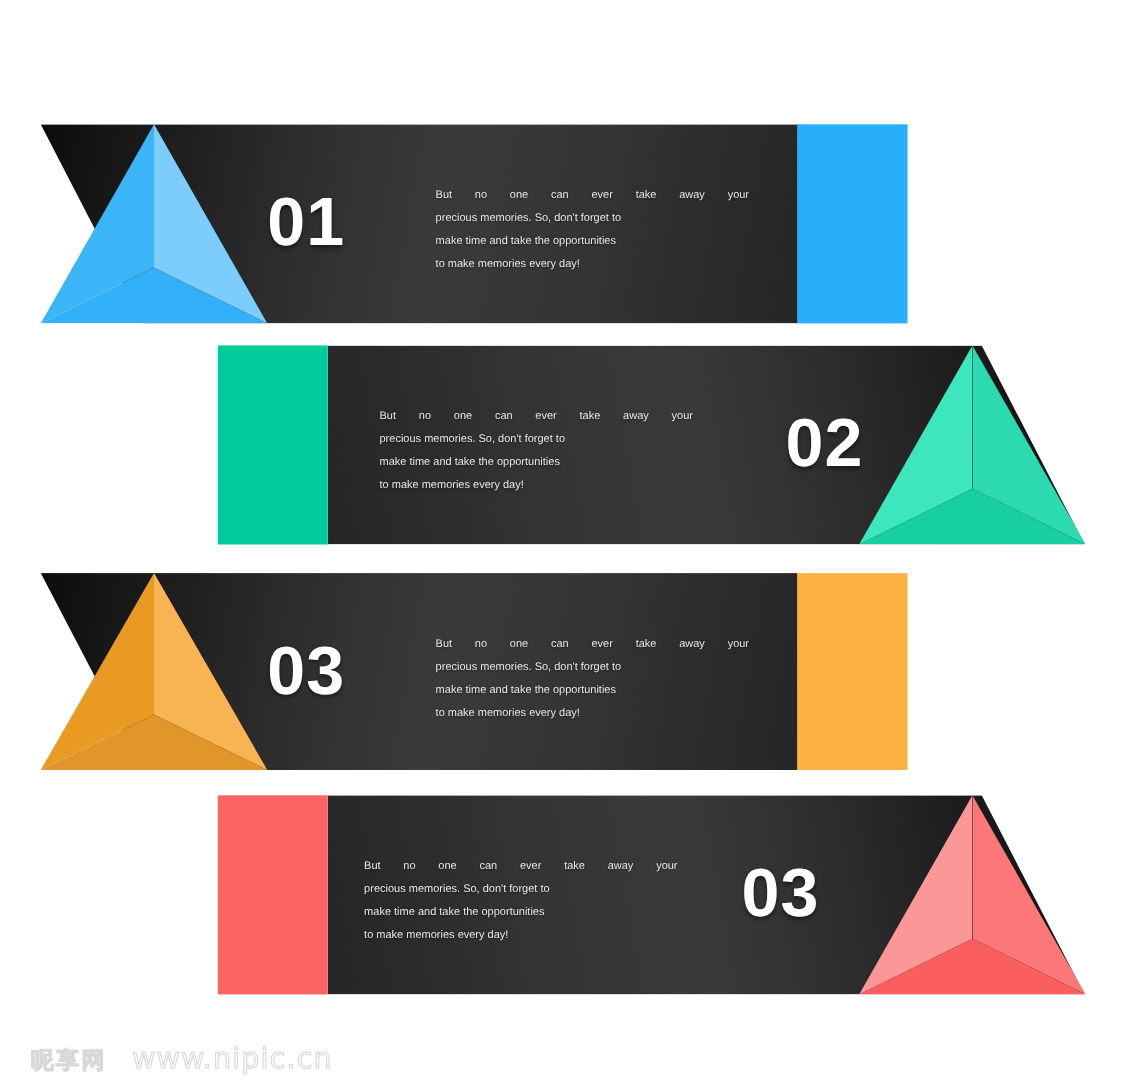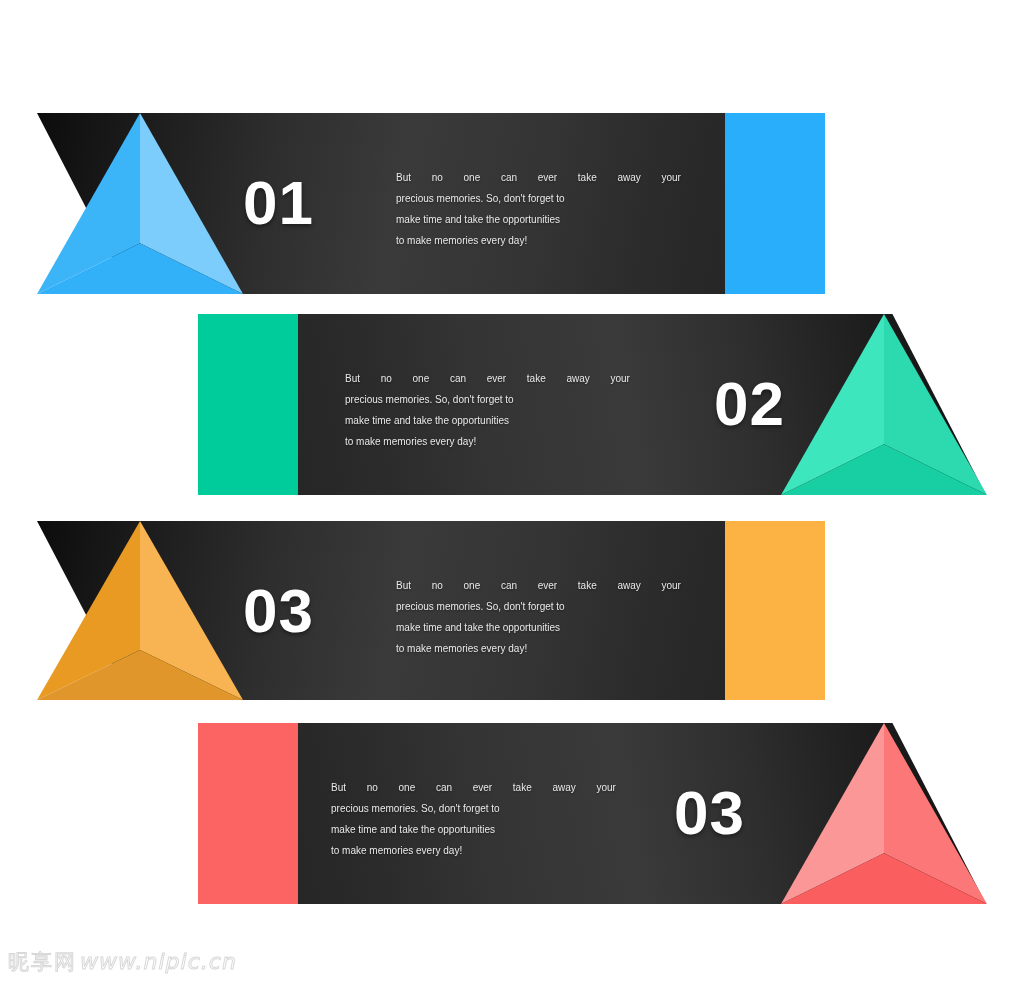--- a/index.html
+++ b/index.html
@@ -51,22 +51,22 @@
   }
 
   
   .footer{position:absolute;left:0;bottom:0;width:1024px;height:50px;}
   .wm{
     position:absolute;left:8px;top:9px;
     font-size:21px;letter-spacing:1px;color:transparent;
     -webkit-text-stroke:1px #d8d8d8;
     font-family:"DejaVu Sans",sans-serif;
   }
-  .wm .cn{font-weight:normal;letter-spacing:2px;}
-  .wm .url{font-style:italic;font-size:22px;margin-left:3px;}
+  .wm .cn{font-weight:bold;letter-spacing:2px;margin-left:20px;}
+  .wm .url{font-size:26px;margin-left:23px;}
   .idbadge{
     position:absolute;right:0;top:18px;height:22px;
     background:#cfcfcf;color:#ffffff;
     font-size:12.5px;line-height:22px;
     padding:0 10px;white-space:nowrap;
     font-family:"DejaVu Sans",sans-serif;
   }
 </style>
 </head>
 <body>

